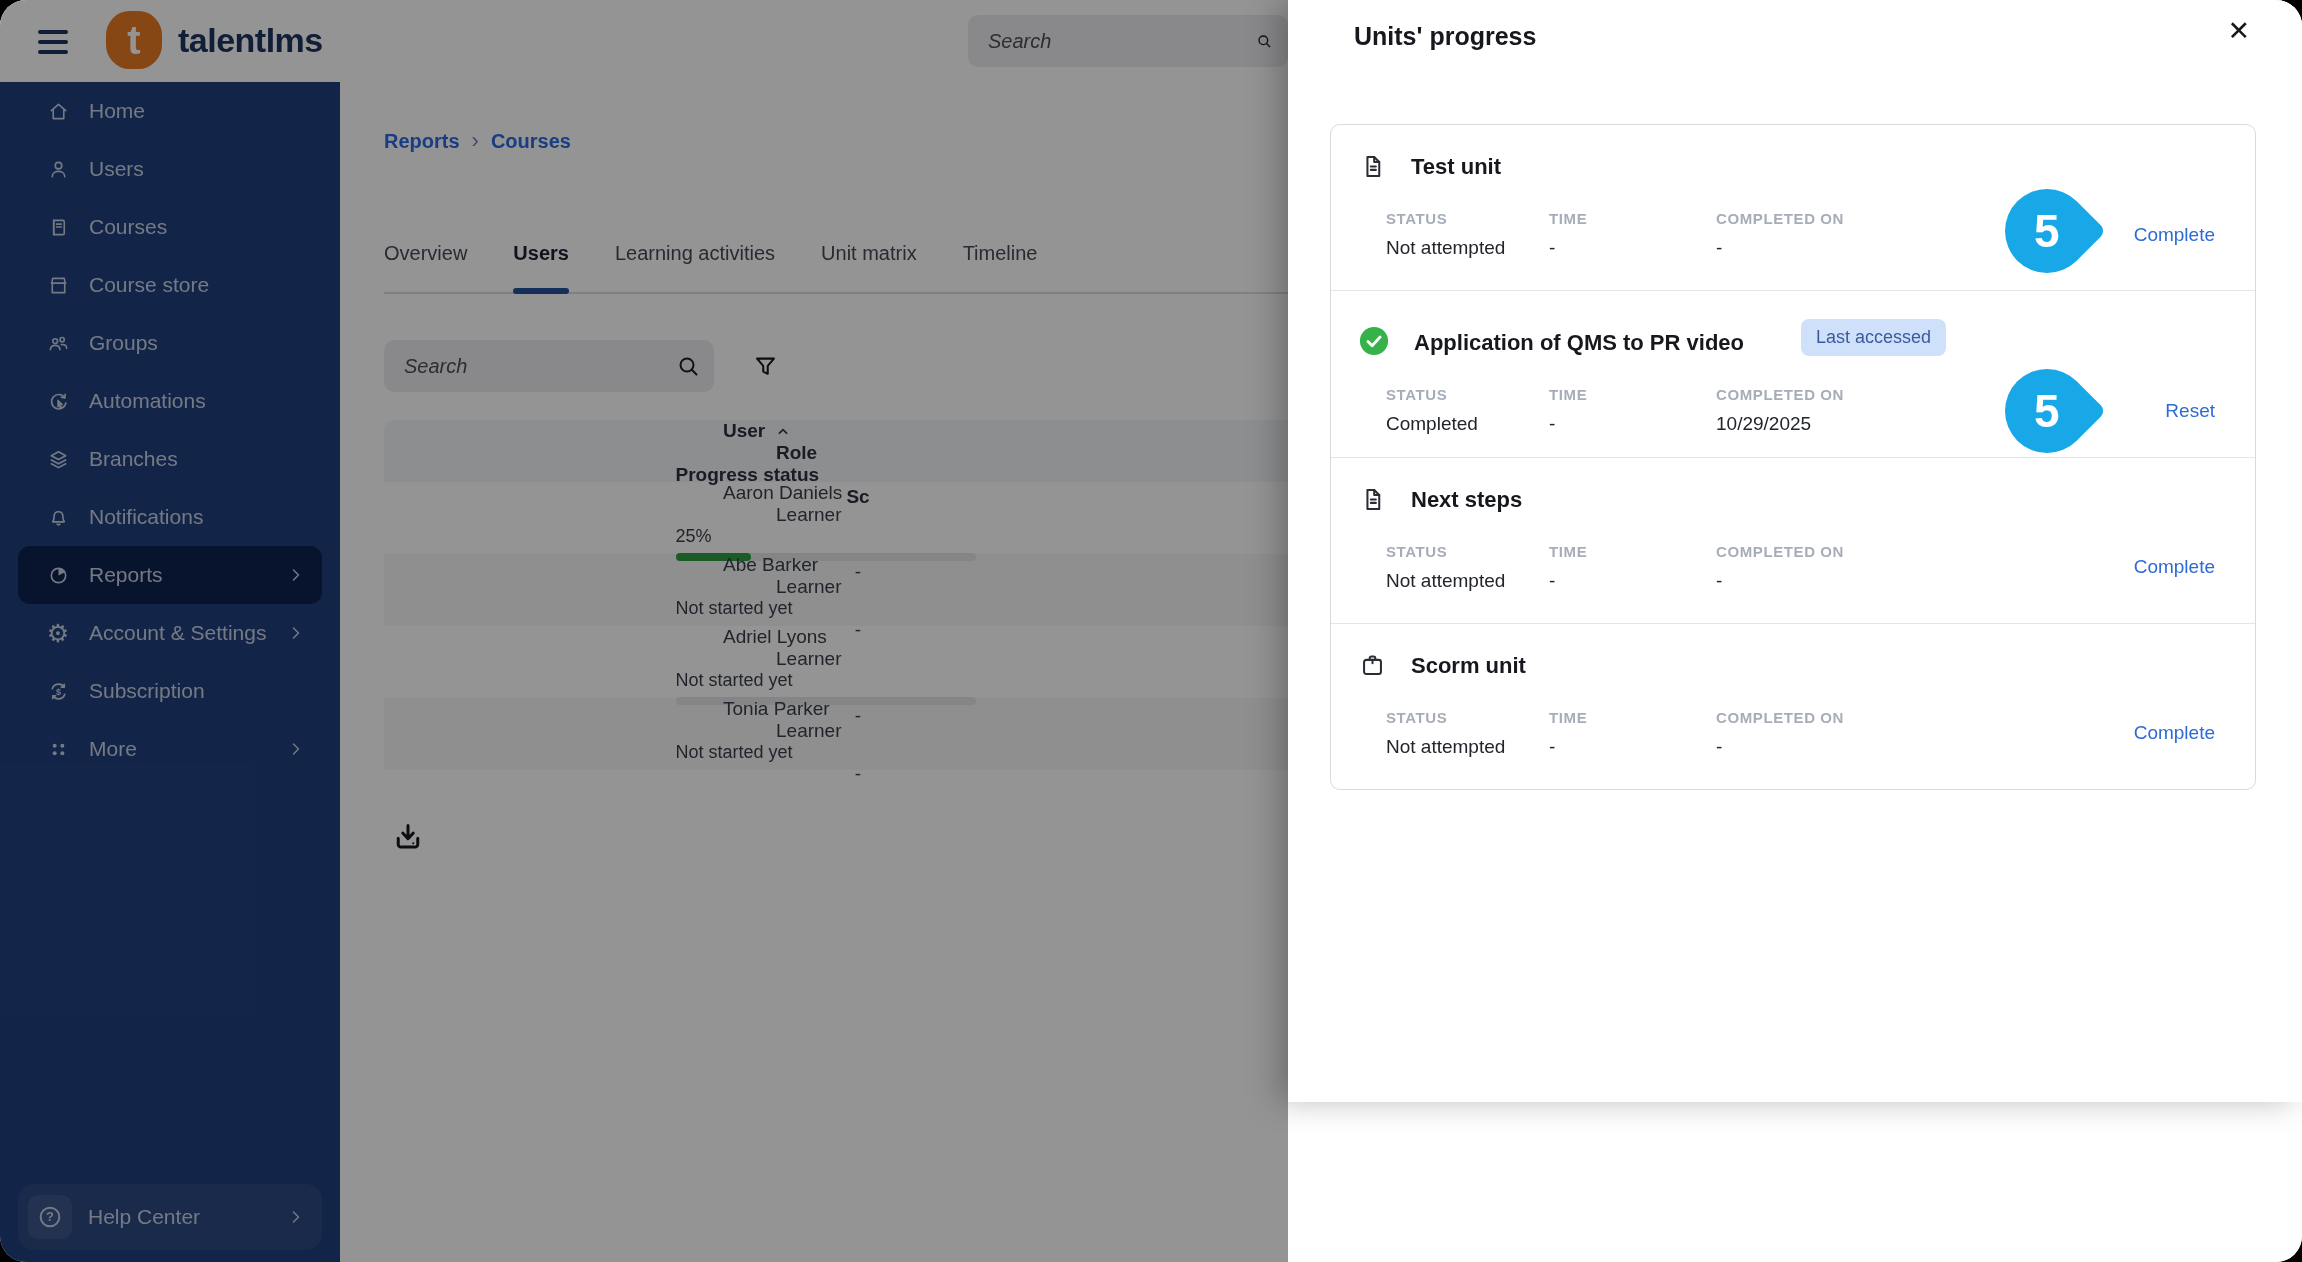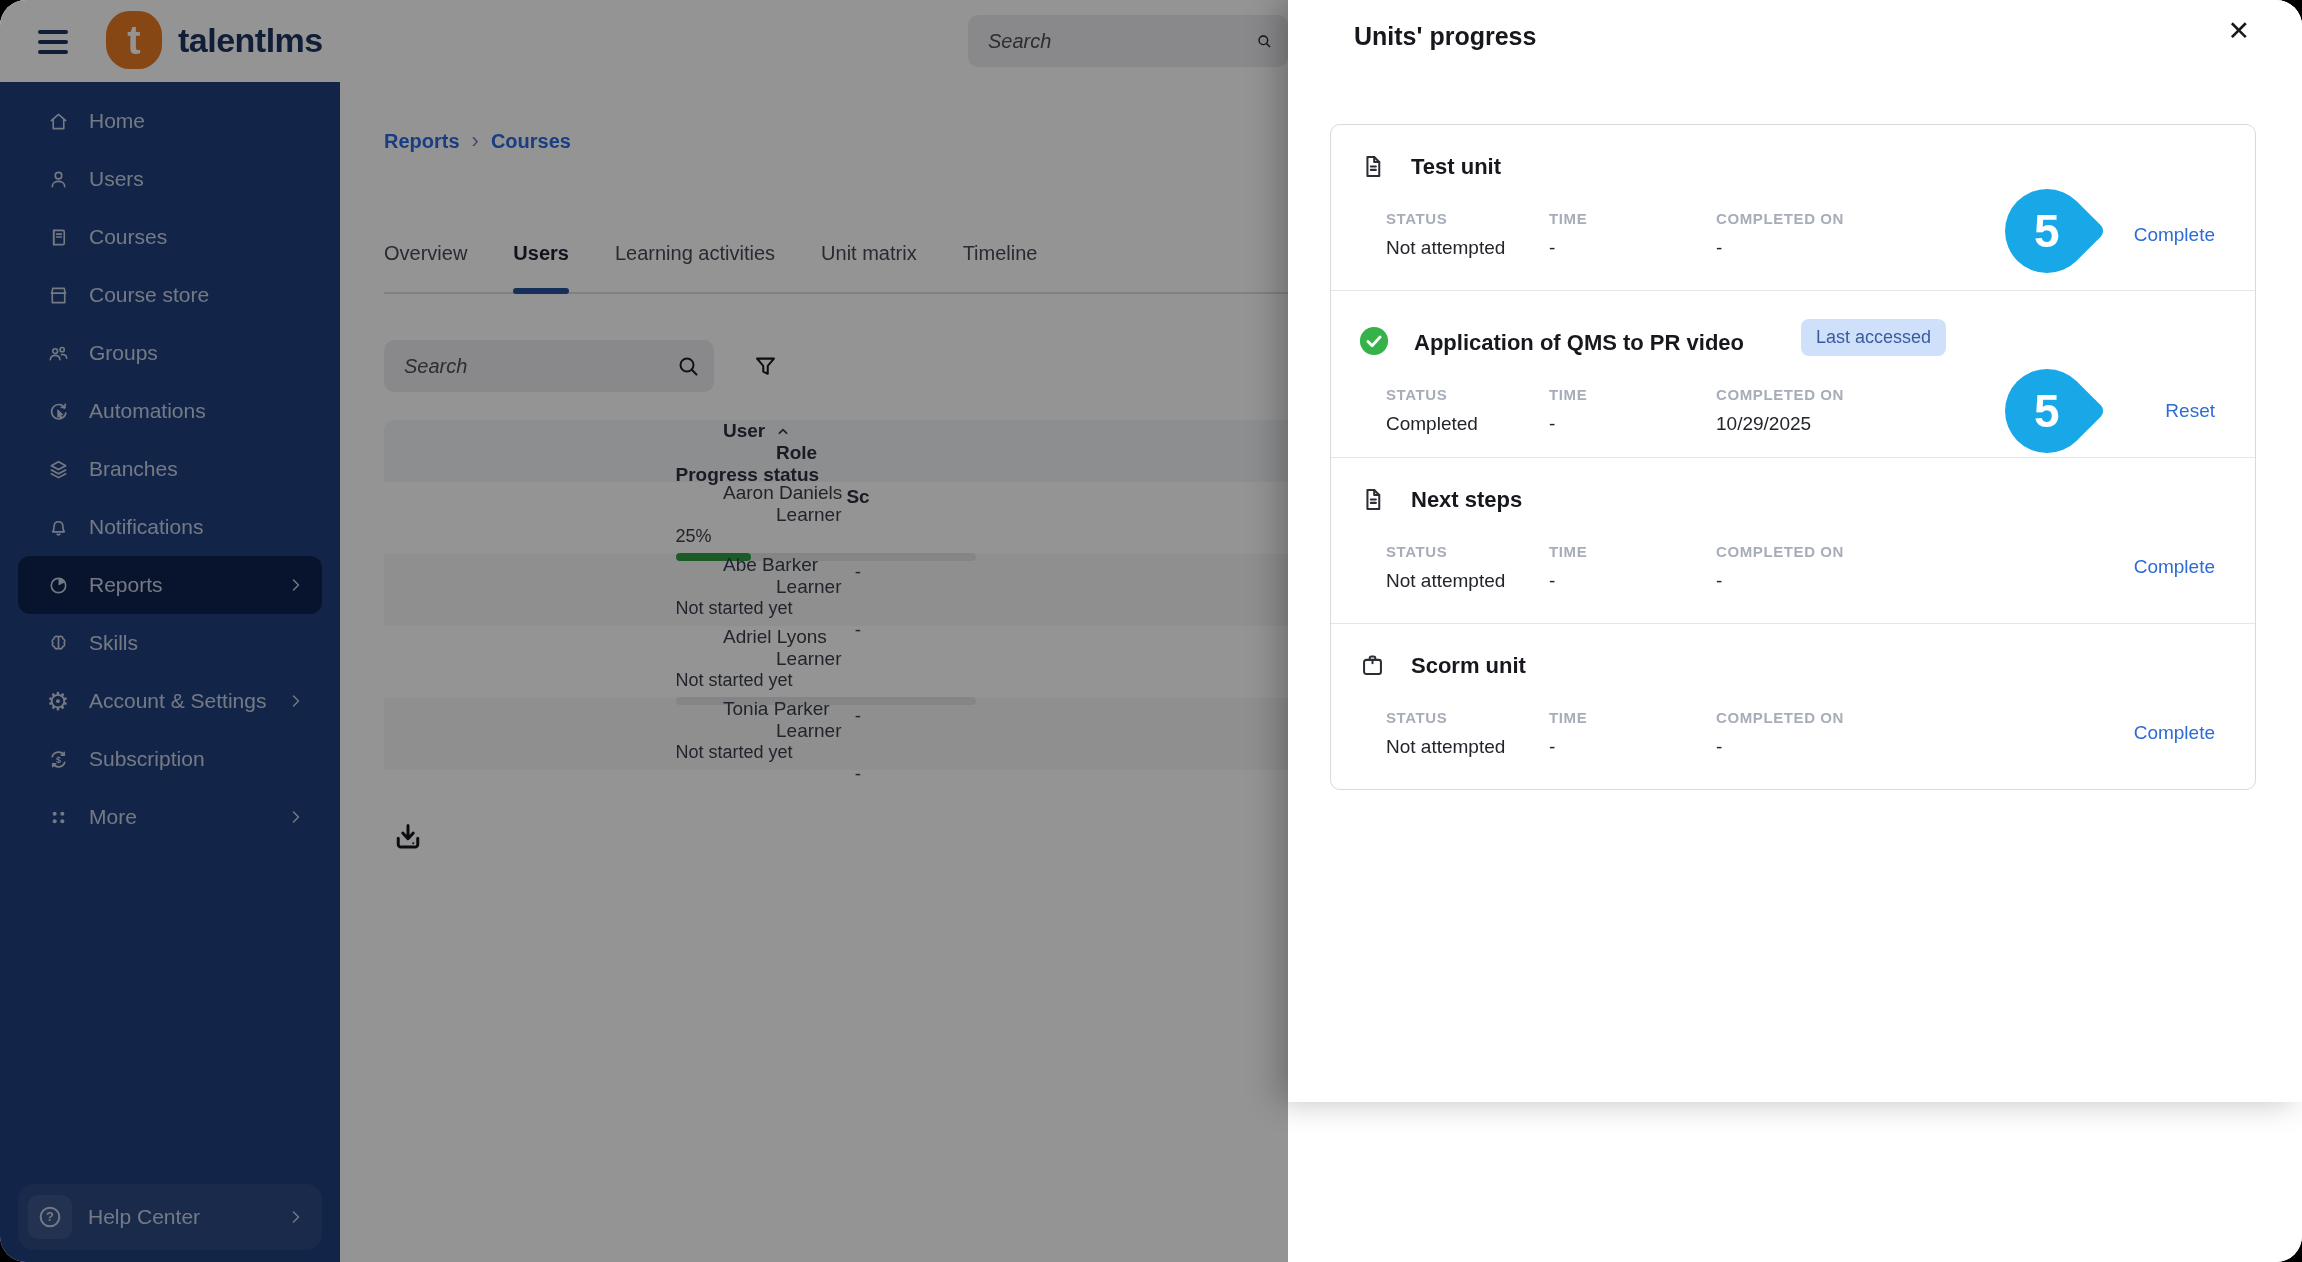--- a/index.html
+++ b/index.html
@@ -13,21 +13,21 @@
   .hamburger span { display:block; height:4px; border-radius:2px; background:#1d3461; }
   .logo { position:absolute; left:106px; top:11px; display:flex; align-items:center; gap:16px; }
   .logo-badge { width:56px; height:58px; background:#e87a25; border-radius:42%; display:flex; align-items:center; justify-content:center; color:#fff; font-size:40px; font-weight:bold; }
   .logo-text { font-size:34px; font-weight:bold; color:#1d3461; letter-spacing:-0.5px; }
   .tb-search { position:absolute; left:968px; top:15px; width:320px; height:52px; background:#ececf0; border-radius:10px; display:flex; align-items:center; padding:0 16px 0 20px; }
   .tb-search input { flex:1; border:none; outline:none; background:transparent; font-size:20px; font-style:italic; color:#3c4048; font-family:"Liberation Sans",sans-serif; }
   .tb-search input::placeholder { color:#4b4f55; opacity:1; }
 
   
   .sidebar { position:absolute; top:82px; left:0; width:340px; height:1180px; background:#20407c; z-index:1; color:#c9d1e3; }
-  .side-list { padding-top:10px; }
+  .side-list { }
   .side-item { height:58px; margin:0 18px; padding:0 16px 0 28px; border-radius:12px; display:flex; align-items:center; font-size:21px; cursor:pointer; }
   .side-item .si-wrap { width:24px; height:24px; margin-right:19px; display:flex; align-items:center; justify-content:center; }
   .side-item.selected { background:#0e2350; }
   .chev { margin-left:auto; width:20px; height:20px; }
   .help-box { position:absolute; left:18px; bottom:12px; width:304px; height:66px; background:rgba(255,255,255,0.05); border-radius:16px; display:flex; align-items:center; padding:0 16px 0 10px; cursor:pointer; }
   .help-ic { width:44px; height:44px; border-radius:10px; background:rgba(255,255,255,0.08); display:flex; align-items:center; justify-content:center; margin-right:16px; }
   .help-label { font-size:21px; color:#c9d1e3; }
   svg.si { stroke:#c9d1e3; fill:none; stroke-width:1.7; stroke-linecap:round; stroke-linejoin:round; }
   .gear-glyph { font-size:25px; line-height:1; color:#c9d1e3; font-style:normal; }
 
@@ -187,28 +187,20 @@
               <path d="M12 12 L12 4.5 A7.5 7.5 0 0 1 18.7 8.5 Z" fill="#c9d1e3" stroke="none"></path>
             </svg>
           </span>
         <span>Reports</span>
         <span class="chev"><svg class="si" width="20" height="20" viewBox="0 0 24 24" stroke-width="2">
               <path d="M9 6 L15 12 L9 18"></path>
             </svg></span>
       </div>
       <div class="side-item">
         <span class="si-wrap">
-            <svg class="si" width="23" height="23" viewBox="0 0 24 24">
-              <path d="M12 5 C10 3.8 7.5 5 7.3 7 C5.4 7.6 4.9 10 6.2 11.2 C5 12.5 5.7 14.9 7.5 15.3 C7.8 17.3 10.2 18.2 12 17 M12 5 C14 3.8 16.5 5 16.7 7 C18.6 7.6 19.1 10 17.8 11.2 C19 12.5 18.3 14.9 16.5 15.3 C16.2 17.3 13.8 18.2 12 17 M12 5 V17"></path>
-            </svg>
-          </span>
-        <span>Skills</span>
-      </div>
-      <div class="side-item">
-        <span class="si-wrap">
             <span class="gear-glyph">⚙</span>
           </span>
         <span>Account &amp; Settings</span>
         <span class="chev"><svg class="si" width="20" height="20" viewBox="0 0 24 24" stroke-width="2">
               <path d="M9 6 L15 12 L9 18"></path>
             </svg></span>
       </div>
       <div class="side-item">
         <span class="si-wrap">
             <svg class="si" width="23" height="23" viewBox="0 0 24 24">

